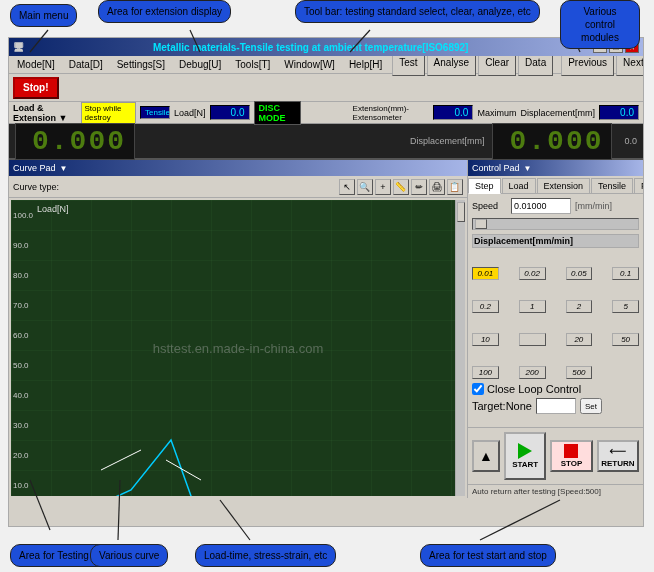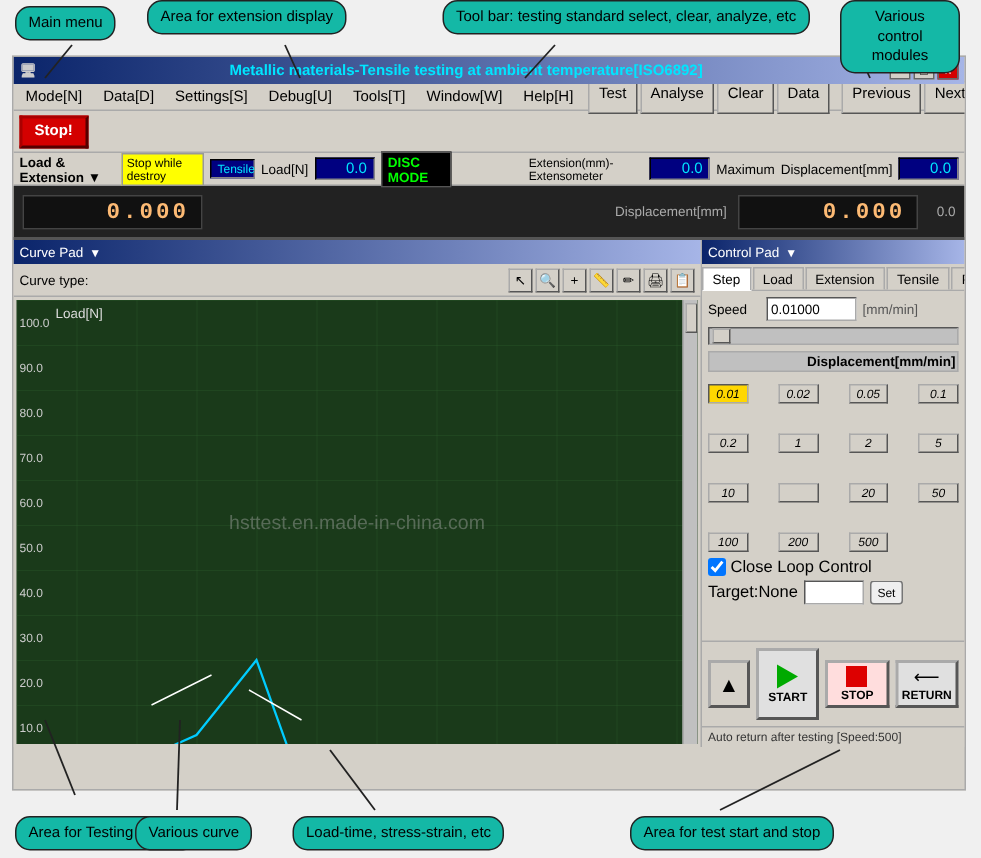--- a/index.html
+++ b/index.html
@@ -166,23 +166,23 @@
       height: 36px;
       display: flex;
       align-items: center;
       padding: 2px 6px;
       gap: 8px;
       border-bottom: 2px solid #555;
     }
 
     .digital-number {
       background: #111;
-      color: #fdba74;
+      color: #4d7c0f;
       font-family: 'Courier New', monospace;
-      font-size: 15px;
+      font-size: 28px;
       font-weight: bold;
       padding: 2px 8px;
       border: 1px solid #444;
       letter-spacing: 2px;
       min-width: 120px;
       text-align: right;
     }
 
     
     .main-content {
@@ -357,24 +357,24 @@
       background: #d4d0c8;
       border: 1px outset #aaa;
       position: absolute;
       left: 2px;
       top: 0;
     }
 
     .section-title {
       font-size: 9px;
       font-weight: bold;
-      text-align: right;
+      text-align: left;
       background: #c0c0c0;
       padding: 1px;
-      margin-bottom: 8px;
+      margin-bottom: 19px;
       border: 1px solid #aaa;
     }
 
     .displacement-grid {
       display: grid;
       grid-template-columns: repeat(4, 1fr);
       gap: 20px;
       margin-bottom: 4px;
       font-style: italic;
     }
@@ -518,21 +518,21 @@
       position: absolute;
       top: 0; left: 0;
       width: 654px;
       height: 572px;
       pointer-events: none;
       z-index: 200;
     }
 
     .bubble {
       position: absolute;
-      background: #14b8a6;
+      background: #1d4ed8;
       border: 1.5px solid #222;
       border-radius: 10px;
       padding: 4px 8px;
       font-size: 10px;
       text-align: center;
       line-height: 1.3;
       z-index: 300;
       min-width: 50px;
     }
 

